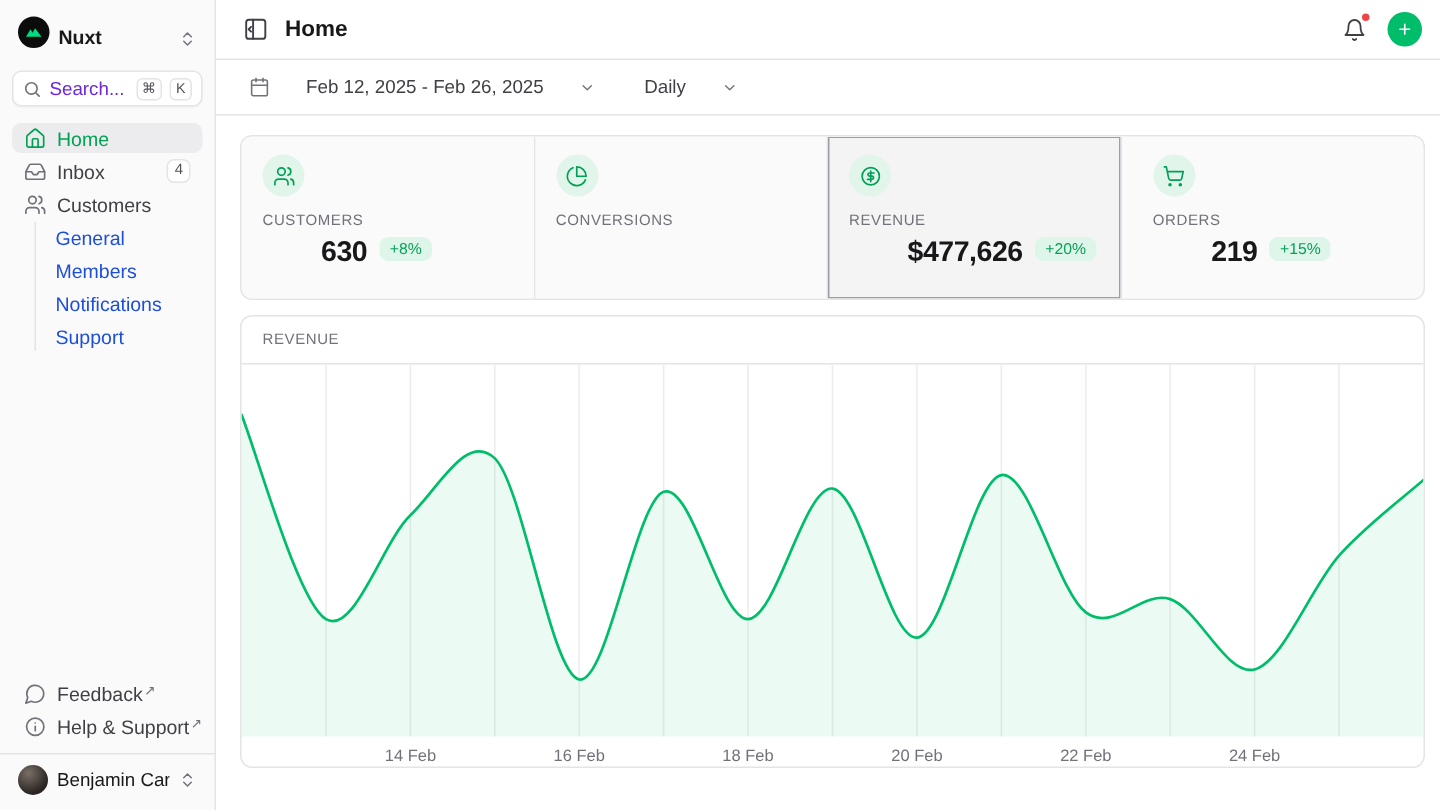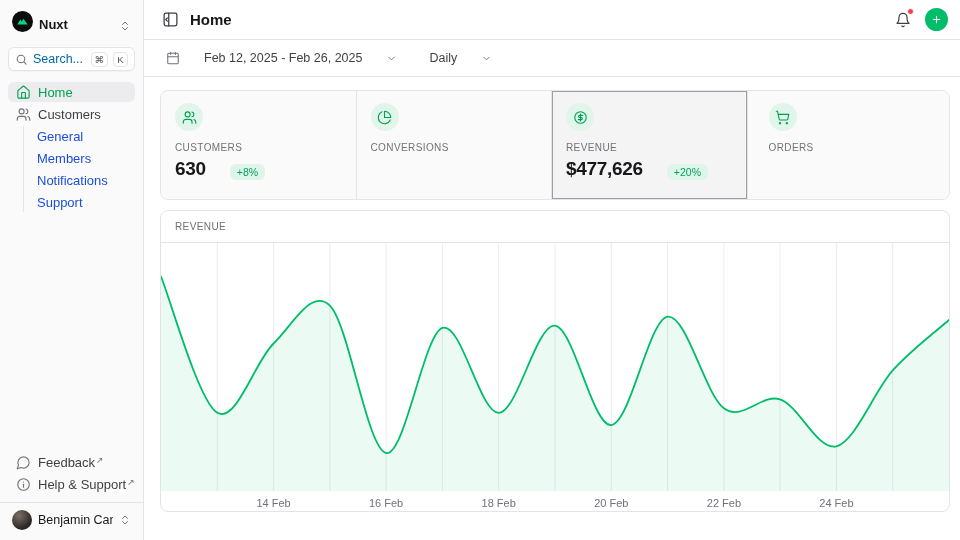--- a/index.html
+++ b/index.html
@@ -19,21 +19,21 @@
   }
   .team-row { display:flex; align-items:flex-end; gap:6px; padding:0 4px; height:22px; border-radius:6px; }
   .team-logo { width:21px; height:21px; border-radius:50%; background:#0c0c0d; display:flex; align-items:center; justify-content:center; flex:none; }
   .team-name { font-size:13px; font-weight:700; flex:1; }
   .icon { display:inline-flex; align-items:center; justify-content:center; color:#71717a; flex:none; }
   .search-box {
     margin-top:15px; display:flex; align-items:center; gap:5px;
     border:1px solid #e4e4e7; background:#fff; border-radius:6px;
     height:24px; padding:0 6px; box-shadow:0 1px 1px rgba(0,0,0,.03);
   }
-  .search-ph { color:#0369a1; font-size:12.5px; flex:1; white-space:nowrap; overflow:hidden; }
+  .search-ph { color:#6d28d9; font-size:12.5px; flex:1; white-space:nowrap; overflow:hidden; }
   kbd {
     font-family:inherit; font-size:9.5px; color:#52525b; background:#fff;
     border:1px solid #e4e4e7; border-radius:4px; padding:0 3px;
     height:15px; min-width:15px; display:inline-flex; align-items:center; justify-content:center;
   }
   nav { margin-top:11px; display:flex; flex-direction:column; gap:2px; }
   .nav-item {
     display:flex; align-items:center; gap:7px; height:20px; padding:0 8px;
     border-radius:6px; font-size:13px; color:#3f3f46; cursor:pointer; white-space:nowrap;
   }
@@ -69,21 +69,21 @@
   .tool-chip { display:flex; align-items:center; gap:24px; font-size:12.5px; font-weight:500; color:#3f3f46; background:none; border:none; cursor:pointer; font-family:inherit; }
 
   .content { flex:1; padding:13px 10px 0 16px; overflow:hidden; }
 
   .stats-row { display:flex; border:1px solid #e4e4e7; border-radius:8px; overflow:hidden; height:110px; background:#fafafa; }
   .stat { flex:1; border-right:1px solid #e4e4e7; padding:12px 14px; background:#fafafa; cursor:pointer; }
   .stat:last-child { border-right:none;padding-left:21px; }
   .stat.selected { background:#f4f4f5; box-shadow:inset 0 0 0 1px #9e9ea7; }
   .stat-icon { width:28px; height:28px; border-radius:50%; background:#e1f5ea; display:flex; align-items:center; justify-content:center; color:#00a155; }
   .stat-label { margin-top:11px; font-size:10px; letter-spacing:.4px; color:#71717a; font-weight:500; }
-  .stat-value-row { margin-top:5px; display:flex; align-items:flex-end; gap:24px; }
+  .stat-value-row { margin-top:5px; display:flex; align-items:flex-start; gap:8px;margin-left:39px; }
   .stat-value { font-size:19px; font-weight:700; letter-spacing:-.3px; }
   .delta-badge { font-size:10.5px; font-weight:500; color:#0b9e5b; background:#def5e9; border-radius:6px; padding:2px 7px; line-height:12px; }
 
   .chart-card { margin-top:10px; border:1px solid #e4e4e7; border-radius:8px; overflow:hidden; background:#fff; }
   .chart-head { padding:10px 14px 9px; border-bottom:1px solid #e4e4e7; }
   .chart-label { font-size:10px; letter-spacing:.4px; color:#71717a; font-weight:500; line-height:12px; }
   .chart-value { font-size:23px; font-weight:700; letter-spacing:-.5px; margin-top:3px; line-height:27px; }
   .chart { display:block; width:100%; height:268px; font-family:inherit; }
 </style>
 </head>
@@ -123,20 +123,30 @@
       <div class="nav-item active">
         <span class="icon">
           <svg width="15" height="15" viewBox="0 0 24 24" fill="none" stroke="currentColor" stroke-width="1.8" stroke-linecap="round" stroke-linejoin="round">
               <path d="M15 21v-8a1 1 0 0 0-1-1h-4a1 1 0 0 0-1 1v8"></path>
               <path d="M3 10a2 2 0 0 1 .7-1.5l7-6.1a2 2 0 0 1 2.6 0l7 6.1A2 2 0 0 1 21 10v9a2 2 0 0 1-2 2H5a2 2 0 0 1-2-2z"></path>
             </svg>
         </span>
         <span>Home</span>
       </div>
 
+      <div class="nav-item">
+        <span class="icon">
+          <svg width="15" height="15" viewBox="0 0 24 24" fill="none" stroke="currentColor" stroke-width="1.8" stroke-linecap="round" stroke-linejoin="round">
+              <path d="M22 12h-6l-2 3h-4l-2-3H2"></path>
+              <path d="M5.45 5.11 2 12v6a2 2 0 0 0 2 2h16a2 2 0 0 0 2-2v-6l-3.45-6.89A2 2 0 0 0 16.76 4H7.24a2 2 0 0 0-1.79 1.11z"></path>
+            </svg>
+        </span>
+        <span>Inbox</span>
+        <span class="count-badge">4</span>
+      </div>
 
       <div class="nav-item">
         <span class="icon">
           <svg width="15" height="15" viewBox="0 0 24 24" fill="none" stroke="currentColor" stroke-width="1.8" stroke-linecap="round" stroke-linejoin="round">
               <path d="M16 21v-2a4 4 0 0 0-4-4H6a4 4 0 0 0-4 4v2"></path>
               <circle cx="9" cy="7" r="4"></circle>
               <path d="M22 21v-2a4 4 0 0 0-3-3.87"></path>
               <path d="M16 3.13a4 4 0 0 1 0 7.75"></path>
             </svg>
         </span>
@@ -295,20 +305,24 @@
 
         <div class="stat">
           <div class="stat-icon">
             <svg width="15" height="15" viewBox="0 0 24 24" fill="none" stroke="currentColor" stroke-width="1.8" stroke-linecap="round" stroke-linejoin="round">
                 <circle cx="8" cy="21" r="1"></circle>
                 <circle cx="19" cy="21" r="1"></circle>
                 <path d="M2.05 2.05h2l2.66 12.42a2 2 0 0 0 2 1.58h9.78a2 2 0 0 0 1.95-1.57l1.65-7.43H5.12"></path>
               </svg>
           </div>
           <div class="stat-label">ORDERS</div>
+          <div class="stat-value-row">
+            <span class="stat-value">219</span>
+            <span class="delta-badge">+15%</span>
+          </div>
         </div>
       </div>
 
       <div class="chart-card">
         <div class="chart-head">
           <div class="chart-label">REVENUE</div>
         </div>
         <svg class="chart" viewBox="0 0 788 268" preserveAspectRatio="none">
             <line x1="56.3" x2="56.3" y1="0" y2="248" stroke="#ececee" stroke-width="1"></line>
             <line x1="112.6" x2="112.6" y1="0" y2="248" stroke="#ececee" stroke-width="1"></line>

